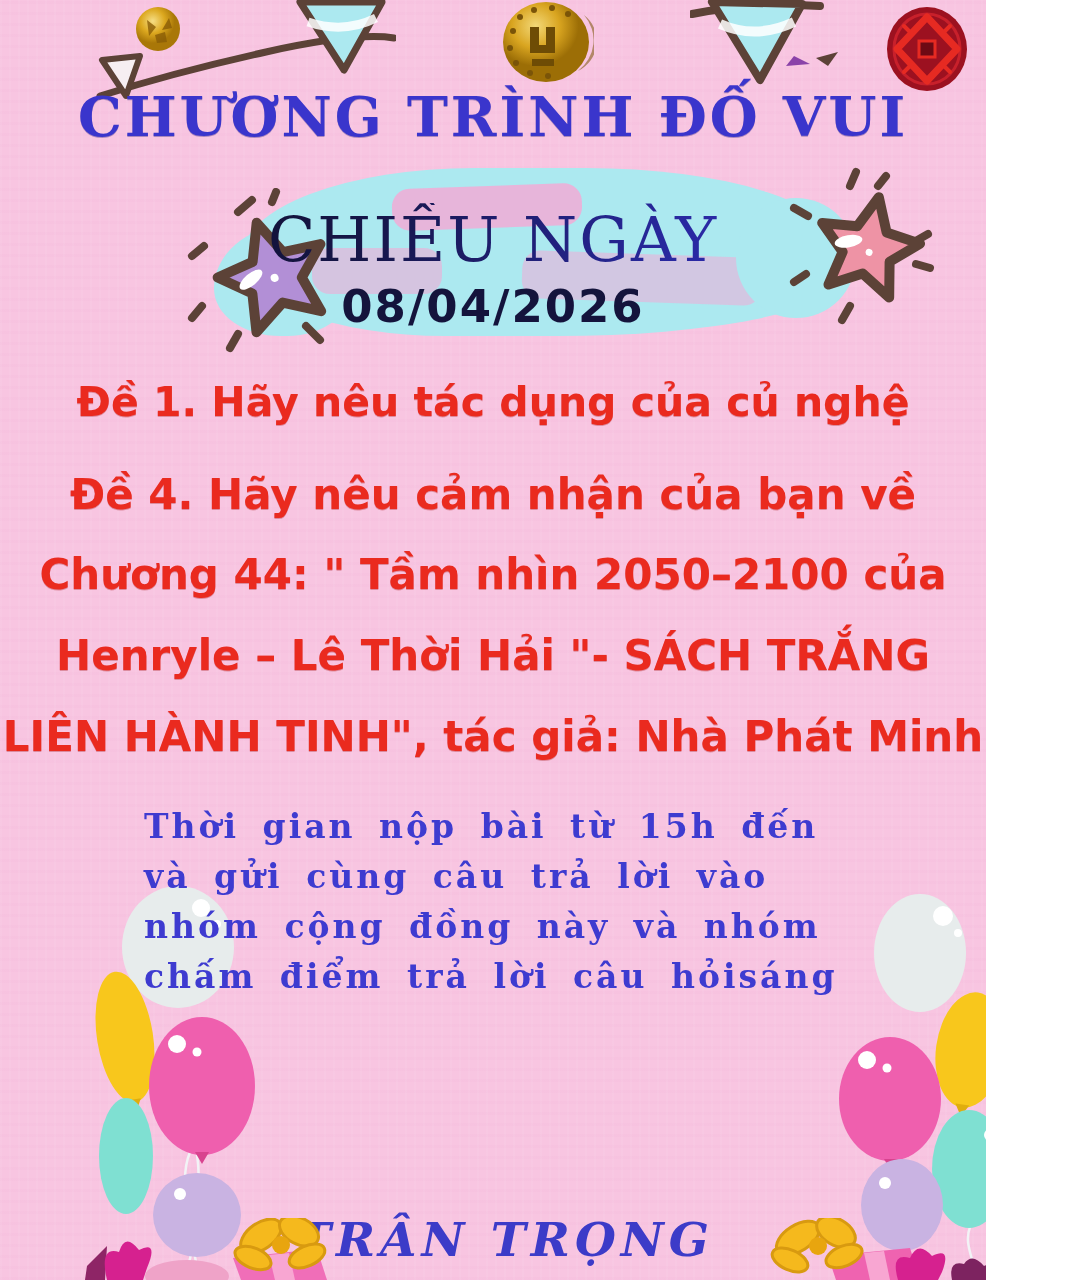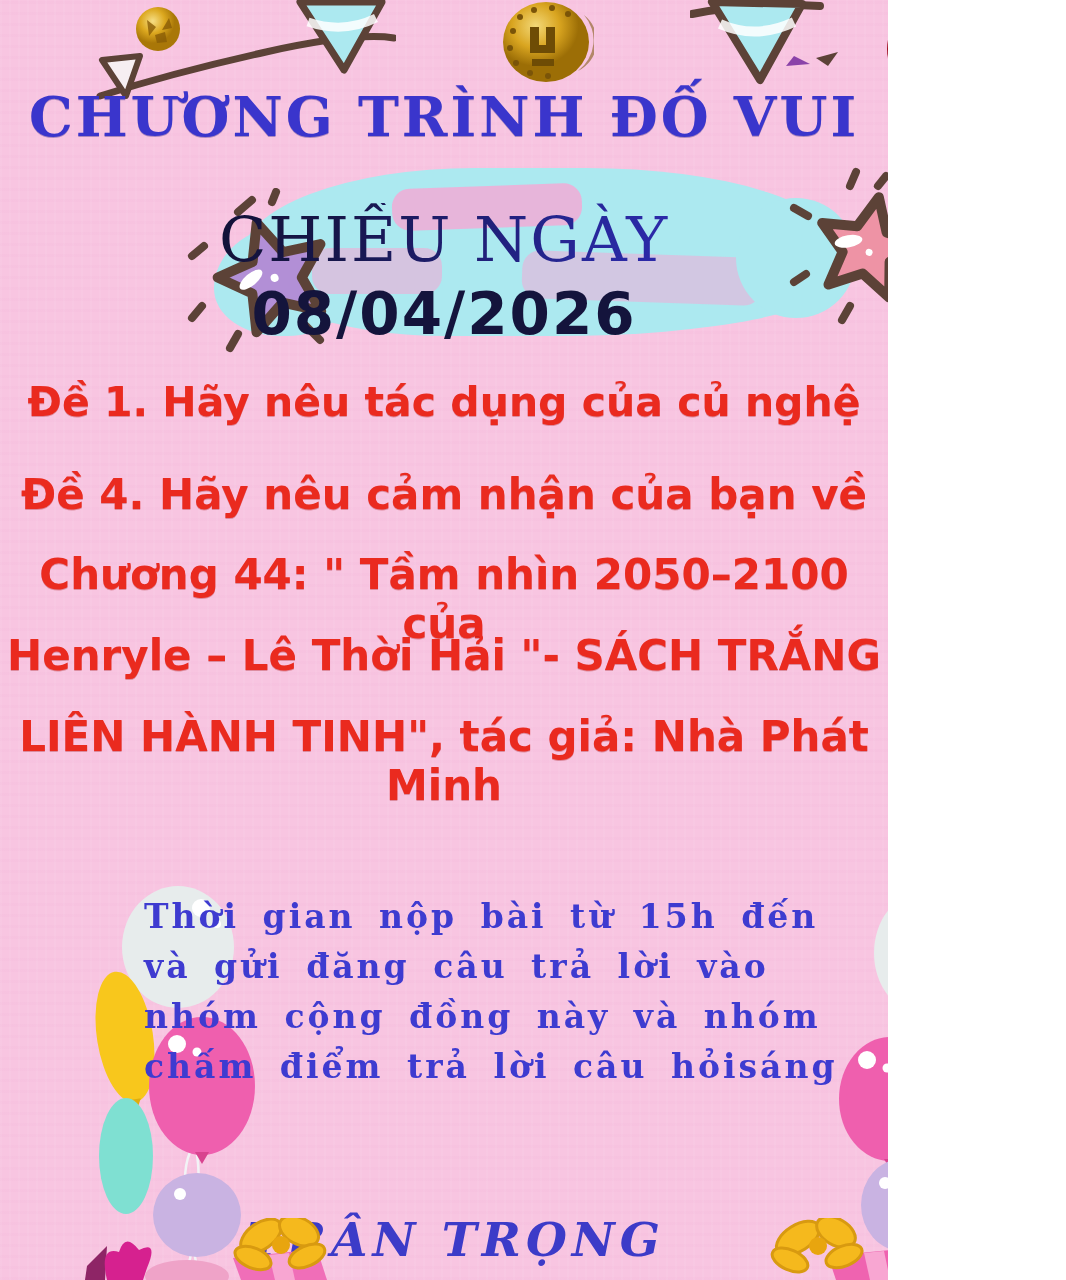--- a/index.html
+++ b/index.html
@@ -1,17 +1,17 @@
 <!DOCTYPE html>
 <html><head>
 <meta charset="utf-8">
 <style>
   html,body{margin:0;padding:0;}
   .poster{
-    position:relative;width:888px;height:1280px;overflow:hidden;
+    position:relative;width:986px;height:1280px;overflow:hidden;
     background:
       repeating-linear-gradient(90deg, rgba(255,255,255,.05) 0 2px, rgba(0,0,0,0) 2px 9px),
       repeating-linear-gradient(0deg, rgba(233,160,205,.07) 0 3px, rgba(0,0,0,0) 3px 11px),
       #f8c5e1;
     font-family:"DejaVu Sans", sans-serif;
   }
   .abs{position:absolute;}
   
   .title{
     top:84px;left:0;width:100%;text-align:center;
@@ -39,38 +39,38 @@
   }
   @supports (-webkit-background-clip: text){
     .session{
       background:linear-gradient(100deg,#0d0d22 8%,#16164a 38%,#28289f 68%,#3d2ecf 100%);
       -webkit-background-clip:text;background-clip:text;
       -webkit-text-fill-color:transparent;color:#1d1d5a;
     }
   }
   .date{
     top:280px;left:0;width:100%;text-align:center;
-    font-weight:bold;font-size:58px;letter-spacing:2px;color:#14143c;
+    font-weight:bold;font-size:45px;letter-spacing:2px;color:#14143c;
   }
   
   .q{
     left:0;width:100%;text-align:center;color:#ea2a1f;font-weight:bold;
     font-size:42px;letter-spacing:0px;
     text-shadow:0 1px 0 rgba(160,10,10,.3);
     margin-top:29px;
   }
   .q1{top:349px;font-size:41px;}
   .q2{top:441px;}
   .q3{top:521px;}
   .q4{top:602px;}
   .q5{top:683px;}
   .q6{top:764px;}
   
   .instructions{
-    top:892px;left:144px;width:810px;
+    top:802px;left:144px;width:810px;
     font-family:"DejaVu Serif", serif;font-weight:bold;font-size:33px;
     color:#3e3bd0;letter-spacing:3px;word-spacing:9px;line-height:50px;
   }
   .instructions p{margin:0;}
   .closing{
     top:1212px;left:0;width:100%;text-align:center;
     font-family:"DejaVu Serif", serif;font-style:italic;font-weight:bold;
     font-size:47px;letter-spacing:5px;color:#3c3bc8;padding-left:12px;
   }
 </style>
@@ -220,21 +220,21 @@
       <circle cx="57" cy="185" r="4.5" fill="#ffffff"></circle>
     <polygon points="54,276 68,276 61,288" fill="#d8438f"></polygon>
     <ellipse cx="139" cy="286" rx="37" ry="59" fill="#7fe0d2"></ellipse>
     <circle cx="160" cy="252" r="6" fill="#ffffff"></circle>
     <ellipse cx="72" cy="322" rx="41" ry="46" fill="#c9b3e2"></ellipse>
     <circle cx="55" cy="300" r="6" fill="#ffffff"></circle>
   </svg>
 
   <div class="abs instructions">
     <p>Thời gian nộp bài từ 15h đến</p>
-    <p>và gửi đăng câu trả lời vào</p>
+    <p>và gửi cùng câu trả lời vào</p>
     <p>nhóm cộng đồng này và nhóm</p>
     <p>chấm điểm trả lời câu hỏisáng</p>
   </div>
 
   <div class="abs closing">TRÂN TRỌNG</div>
 
   <svg class="abs" style="left:85px;top:1218px" width="270" height="62" viewBox="0 0 270 62">
     <polygon points="2,48 22,28 20,62 0,62" fill="#8e2566"></polygon>
     <path d="M22,62 Q14,28 34,34 Q40,14 54,32 Q74,22 62,50 L58,62 Z" fill="#d6218f"></path>
     <ellipse cx="102" cy="58" rx="42" ry="16" fill="#efa3c8"></ellipse>

